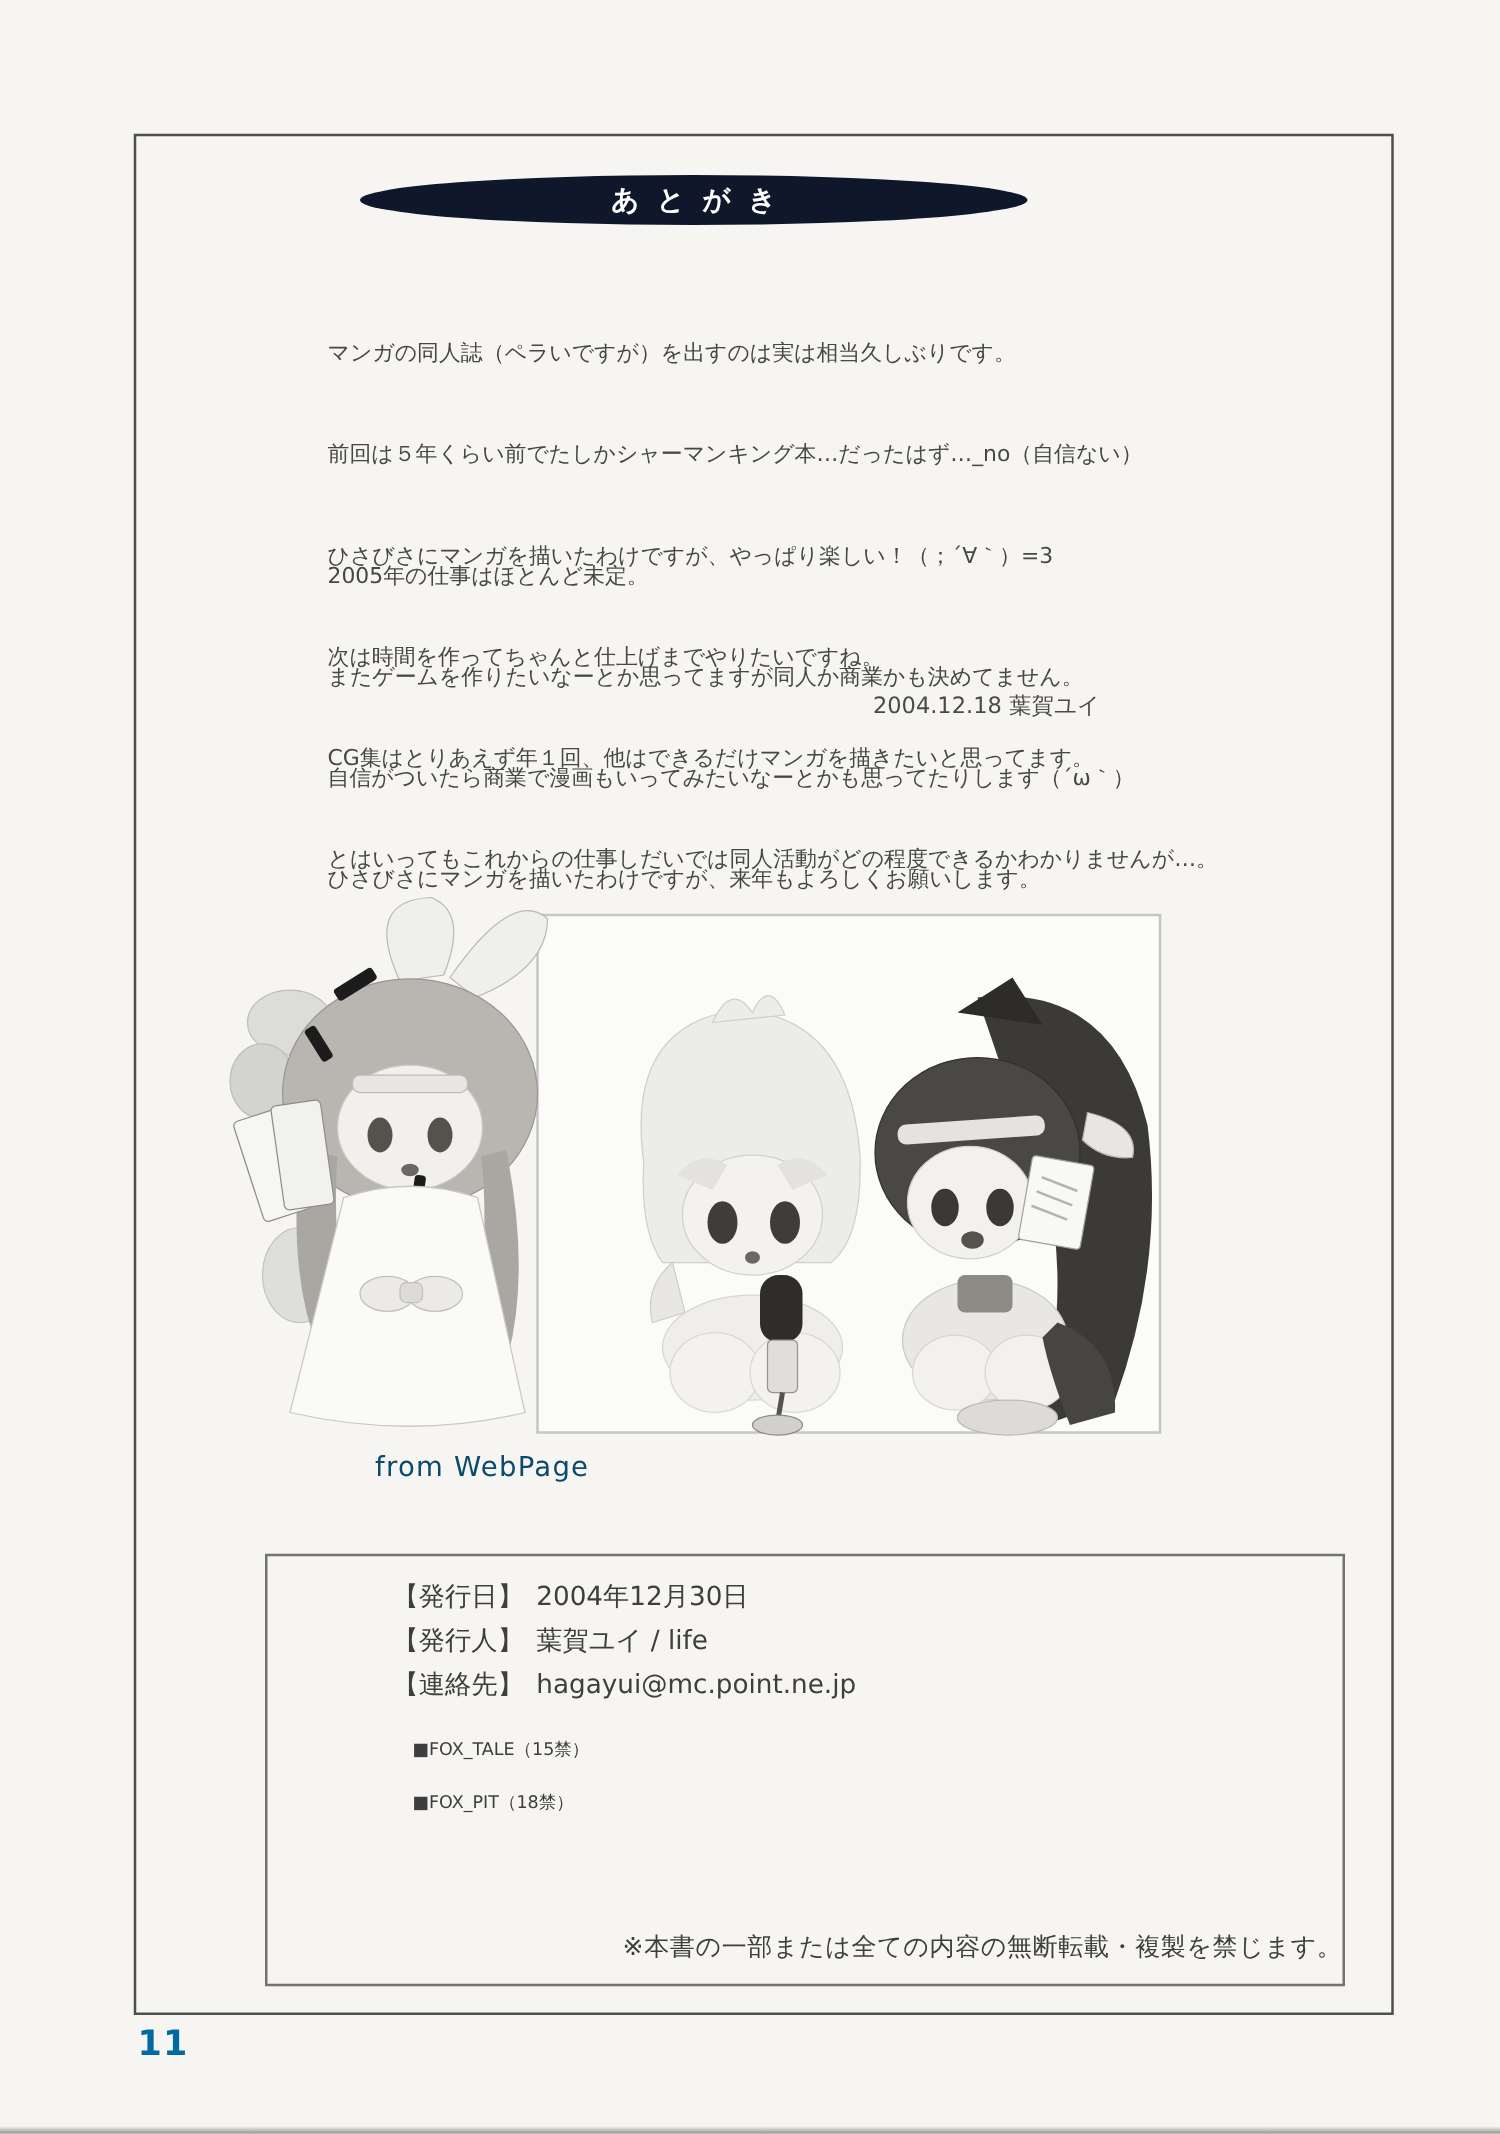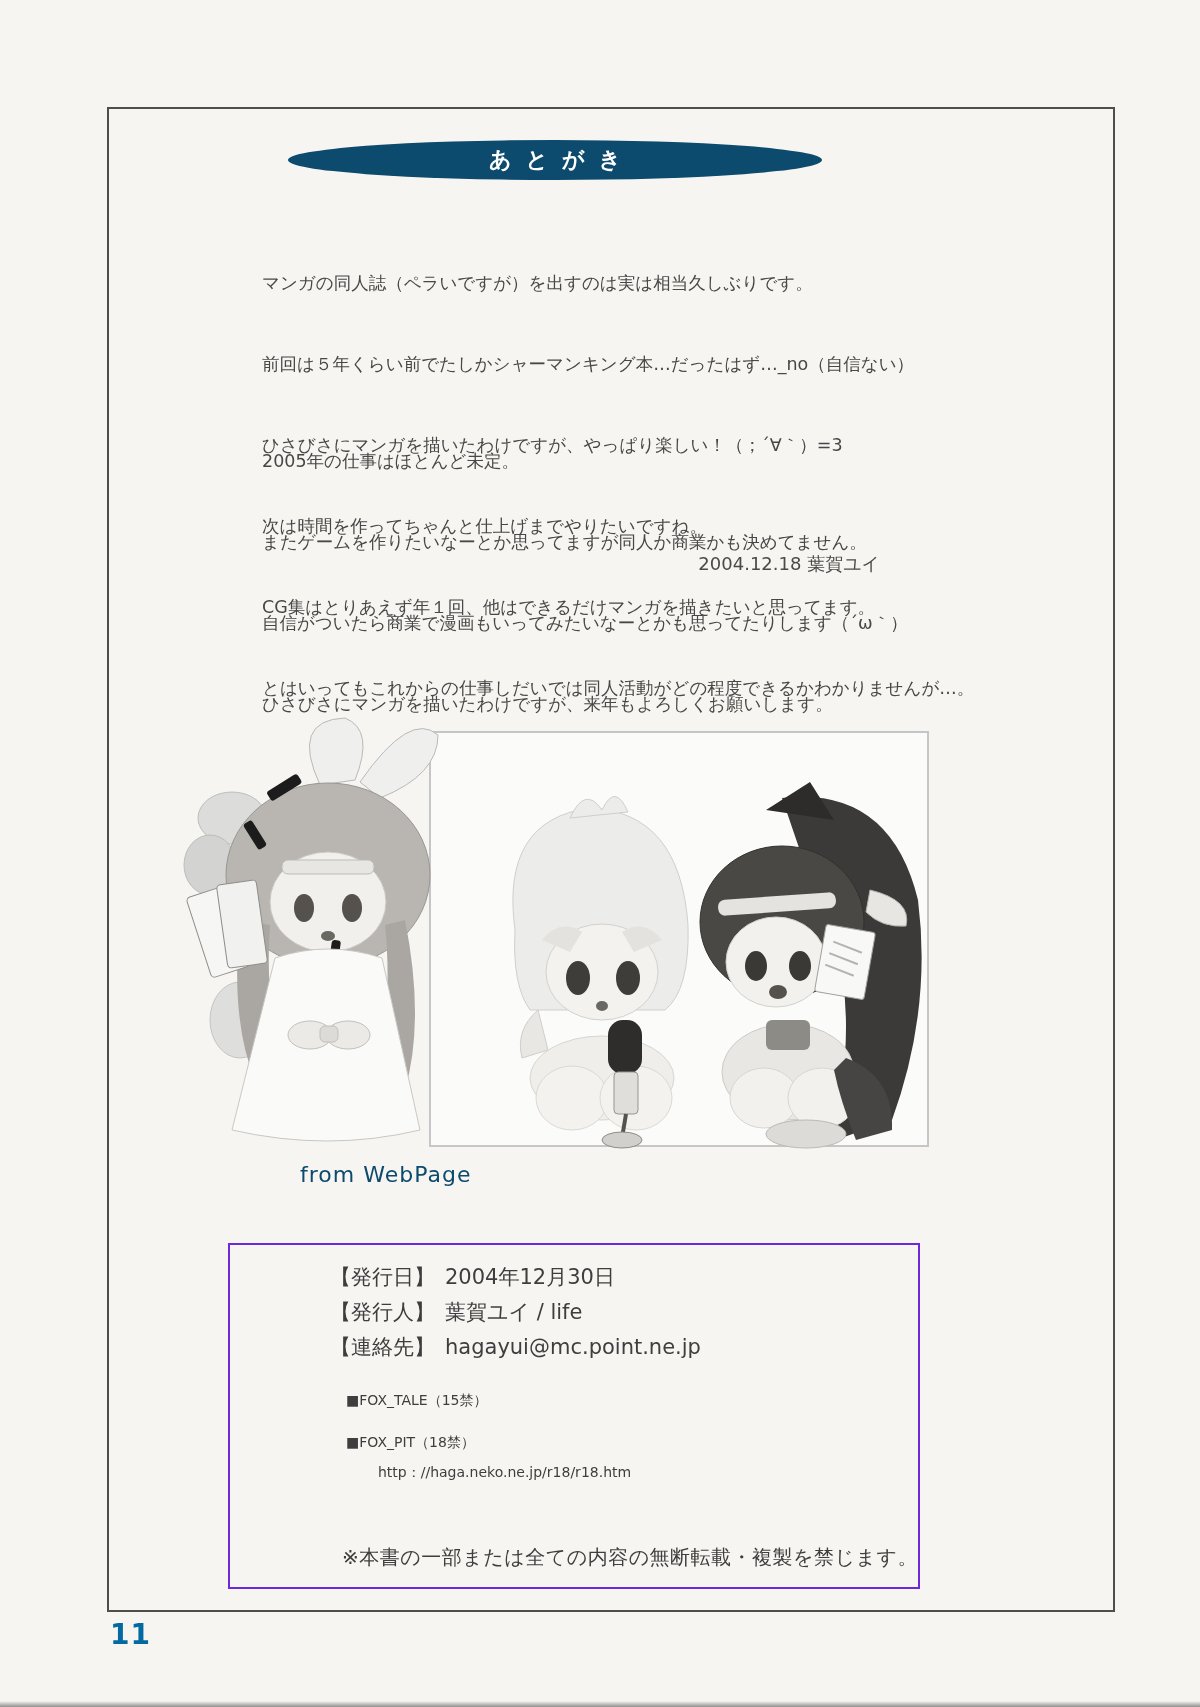--- a/index.html
+++ b/index.html
@@ -8,40 +8,40 @@
     background:#f6f5f2;
     font-family:"DejaVu Sans","Liberation Sans",sans-serif;
     color:#4a4a4a;
   }
   .page-frame{
     position:absolute;left:107px;top:107px;width:1004px;height:1501px;
     border:2px solid #4e4e4e;background:transparent;
   }
   .banner{
     position:absolute;left:288px;top:140px;width:534px;height:40px;
-    background:#0c4a6e;border-radius:50%;
+    background:#0f172a;border-radius:50%;
     display:flex;align-items:center;justify-content:center;
     color:#fff;font-weight:bold;font-size:22px;letter-spacing:14px;
     text-indent:14px;
   }
   .para{position:absolute;left:262px;font-size:17.5px;line-height:27px;color:#474747;white-space:pre;}
   .para-1{top:216px;}
   .para-2{top:394px;}
   .signature{
     position:absolute;left:262px;top:552px;width:618px;
     text-align:right;font-size:18px;color:#4a4a4a;
   }
   .illustration{position:absolute;left:170px;top:690px;width:760px;height:465px;}
   .illo-caption{
     position:absolute;left:300px;top:1162px;width:500px;
     font-weight:normal;font-size:22px;color:#0c4a6e;letter-spacing:1px;
   }
   .colophon{
-    position:absolute;left:228px;top:1243px;width:692px;height:346px;
-    border:2px solid #6d28d9;box-sizing:border-box;background:transparent;
+    position:absolute;left:212px;top:1243px;width:864px;height:346px;
+    border:2px solid #737373;box-sizing:border-box;background:transparent;
   }
   .colophon-rows{margin:15px 0 0 100px;font-size:21px;color:#3e3e3e;}
   .colophon-row{display:flex;line-height:35px;}
   .colophon-row .label{margin-right:10px;}
   .sites{margin:20px 0 0 116px;font-size:14px;color:#3e3e3e;}
   .site{margin-bottom:12px;}
   .site-name{line-height:30px;}
   .site-url{line-height:30px;margin-left:32px;}
   .copyright{
     position:absolute;left:0;right:0;bottom:16px;text-align:right;
@@ -180,20 +180,19 @@
       <span class="label">【連絡先】</span>
       <span class="value">hagayui@mc.point.ne.jp</span>
     </div>
   </div>
   <div class="sites">
     <div class="site">
       <div class="site-name">■FOX_TALE（15禁）</div>
     </div>
     <div class="site">
       <div class="site-name">■FOX_PIT（18禁）</div>
-      <div class="site-url">http：//haga.neko.ne.jp/r18/r18.htm</div>
     </div>
   </div>
   <div class="copyright">※本書の一部または全ての内容の無断転載・複製を禁じます。</div>
 </div>
 
 <div class="page-number">11</div>
 <div class="scan-edge"></div>
 
 </body></html>

